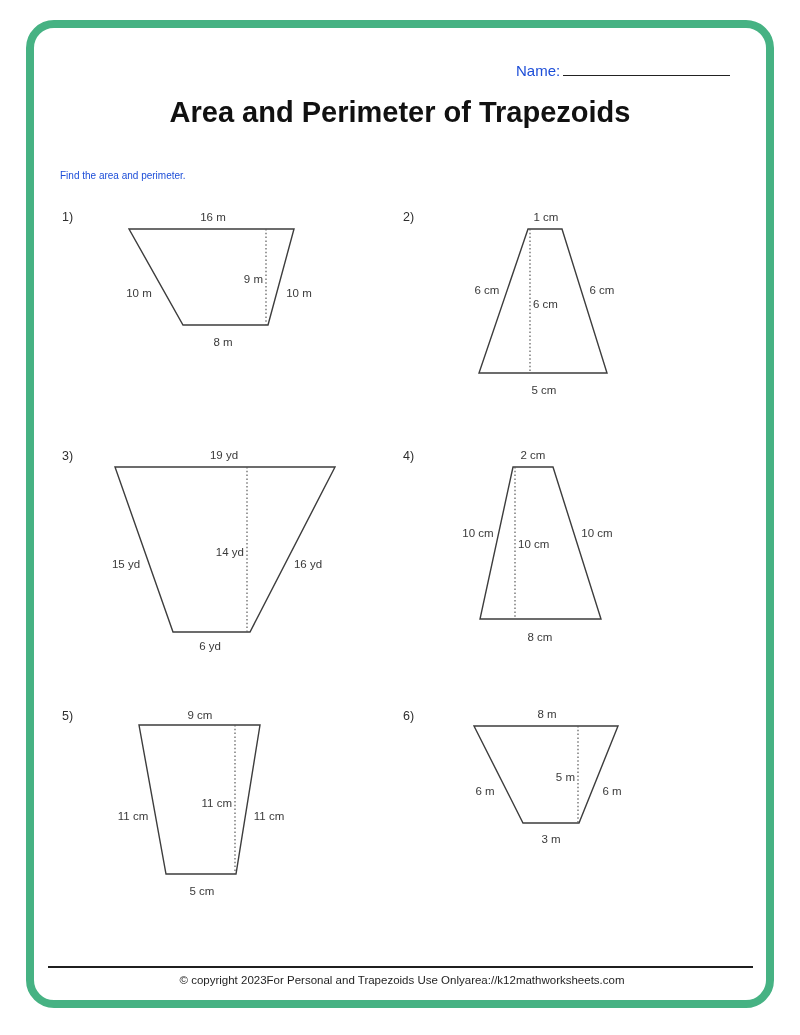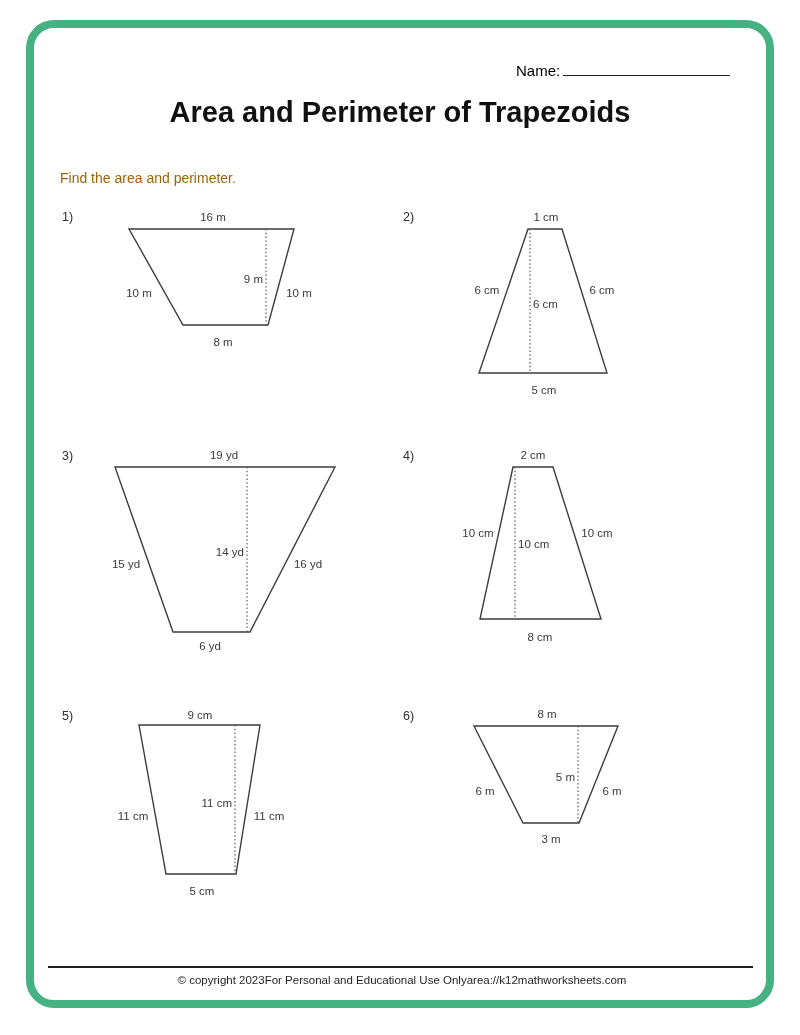--- a/index.html
+++ b/index.html
@@ -5,28 +5,28 @@
   html,body{margin:0;padding:0;}
   body{
     width:800px;height:1035px;background:#ffffff;position:relative;
     font-family:"Liberation Sans","DejaVu Sans",sans-serif;color:#333;
     overflow:hidden;
   }
   .frame{
     position:absolute;left:26px;top:20px;right:26px;bottom:27px;
     border:8px solid #46b283;border-radius:28px;pointer-events:none;
   }
-  .name-row{position:absolute;left:516px;top:60px;font-size:15px;color:#000000;white-space:nowrap;}
+  .name-row{position:absolute;left:516px;top:60px;font-size:15px;color:#1d4ed8;white-space:nowrap;}
   .name-row .lbl{vertical-align:baseline;}
   .name-blank{display:inline-block;width:167px;height:15px;border-bottom:1.5px solid #222;margin-left:3px;}
   h1.title{
     position:absolute;left:0;right:0;top:96px;margin:0;text-align:center;
     font-size:29px;font-weight:700;color:#111;letter-spacing:0px;
   }
-  .instruction{position:absolute;left:60px;top:170px;font-size:14px;color:#a16207;}
+  .instruction{position:absolute;left:60px;top:170px;font-size:10px;color:#1d4ed8;}
   svg.problem{position:absolute;overflow:visible;}
   svg.problem polygon{fill:#ffffff;stroke:#3d3d3d;stroke-width:1.4;stroke-linejoin:miter;}
   svg.problem line.dash{stroke:#5a5a5a;stroke-width:1.2;stroke-dasharray:1.5 2.3;}
   svg.problem text{font-family:"Liberation Sans","DejaVu Sans",sans-serif;font-size:11.5px;fill:#3a3a3a;}
   svg.problem text.num{font-size:12.5px;fill:#2e2e2e;}
   .footer-line{position:absolute;left:48px;top:966px;width:705px;height:2px;background:#1f1f1f;}
   .footer{
     position:absolute;left:52px;top:974px;width:700px;
     display:flex;justify-content:center;align-items:baseline;
     font-size:11.5px;color:#1f1f1f;
@@ -107,15 +107,15 @@
   <text x="152" y="15" text-anchor="middle">8 m</text>
   <text x="180" y="78" text-anchor="end">5 m</text>
   <text x="90" y="92" text-anchor="middle">6 m</text>
   <text x="217" y="92" text-anchor="middle">6 m</text>
   <text x="156" y="140" text-anchor="middle">3 m</text>
 </svg>
 
 <div class="footer-line"></div>
 <div class="footer">
   <span>© copyright 2023</span>
-  <span>For Personal and Educational Use Only</span>
+  <span>For Personal and Trapezoids Use Only</span>
   <span>area://k12mathworksheets.com</span>
 </div>
 
 </body></html>

